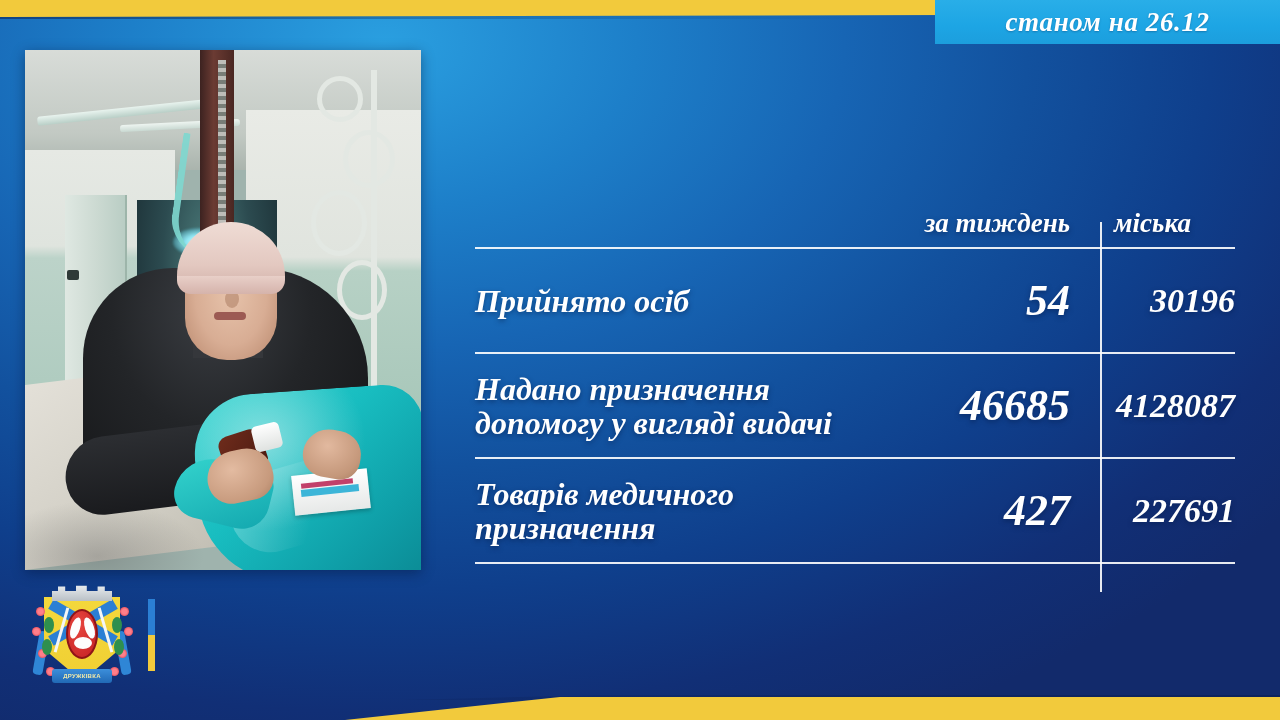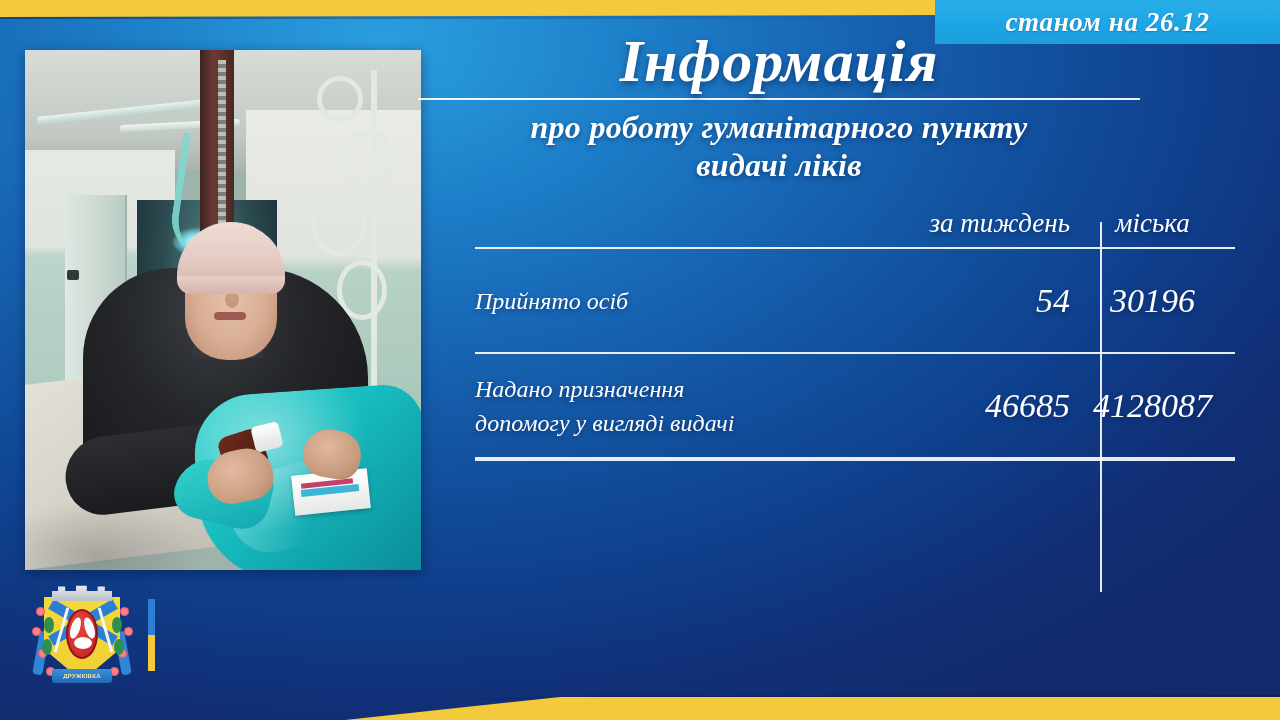--- a/index.html
+++ b/index.html
@@ -188,34 +188,34 @@
   .subtitle {
     color:#ffffff; font-style:italic; font-weight:bold;
     font-size:32px; line-height:38px; letter-spacing:.3px;
     text-shadow:0 2px 5px rgba(3,26,70,.5);
   }
 
   
   .table-wrap { position:absolute; left:475px; top:208px; width:760px; z-index:8; }
   .stat-table { width:100%; border-collapse:collapse; }
   .stat-table th, .stat-table td {
-    color:#ffffff; font-style:italic; font-weight:normal;
+    color:#ffffff; font-style:italic; font-weight:bold;
     text-shadow:0 2px 5px rgba(3,26,70,.5);
     padding:0;
   }
   .stat-table th { font-size:27px; padding-bottom:8px; }
   .col-label { width:420px; text-align:left; }
   .col-week  { width:175px; text-align:right; padding-right:18px; }
   .col-total { width:165px; text-align:center; }
 
   .hrule td { border-top:2px solid rgba(255,255,255,.9); height:0; padding:0; font-size:0; line-height:0; }
   .stat-table tbody tr.data td { font-size:29px; height:104px; vertical-align:middle; }
-  .stat-table tbody tr.data td.col-label { font-size:24px; line-height:34px; }
-  .stat-table tbody tr.data td.col-week { font-size:34px; }
-  .stat-table tbody tr.data td.col-total { font-size:34px; }
+  .stat-table tbody tr.data td.col-label { font-size:32px; line-height:34px; }
+  .stat-table tbody tr.data td.col-week { font-size:44px; }
+  .stat-table tbody tr.data td.col-total { font-size:34px;text-align:right; }
 
   .vline {
     position:absolute; left:625px; top:14px; width:2px; height:370px;
     background:rgba(255,255,255,.9);
   }
 
   
   .footer { position:absolute; left:30px; top:583px; display:flex; align-items:center; z-index:8; }
   .coat { position:relative; width:104px; height:104px; }
   .coat-frame { position:absolute; inset:0; }
@@ -315,26 +315,20 @@
       <div class="ph-box-stripe"></div>
       <div class="ph-box-txt"></div>
       <div class="ph-bag-tail"></div>
       <div class="ph-bottle"></div>
       <div class="ph-bottle-cap"></div>
       <div class="ph-hand-left"></div>
       <div class="ph-hand-right"></div>
     </div>
   </div>
 
-  <div class="title-wrap">
-    <div class="main-title">Інформація</div>
-    <div class="title-rule"></div>
-    <div class="subtitle">про роботу гуманітарного пункту</div>
-    <div class="subtitle">видачі ліків</div>
-  </div>
 
   <div class="table-wrap">
     <div class="vline"></div>
     <table class="stat-table">
       <thead>
         <tr>
           <th class="col-label"></th>
           <th class="col-week">за тиждень</th>
           <th class="col-total">міська</th>
         </tr>
@@ -362,20 +356,28 @@
             <div>допомогу у вигляді видачі</div>
           </td>
           <td class="col-week">46685</td>
           <td class="col-total">4128087</td>
         </tr>
 
         <tr class="hrule">
             <td colspan="3"></td>
           </tr>
 
+        <tr class="data">
+          <td class="col-label">
+            <div>Товарів медичного</div>
+            <div>призначення</div>
+          </td>
+          <td class="col-week">427</td>
+          <td class="col-total">227691</td>
+        </tr>
 
         <tr class="hrule">
             <td colspan="3"></td>
           </tr>
       </tbody>
     </table>
   </div>
 
   <div class="footer">
     <div class="coat">

